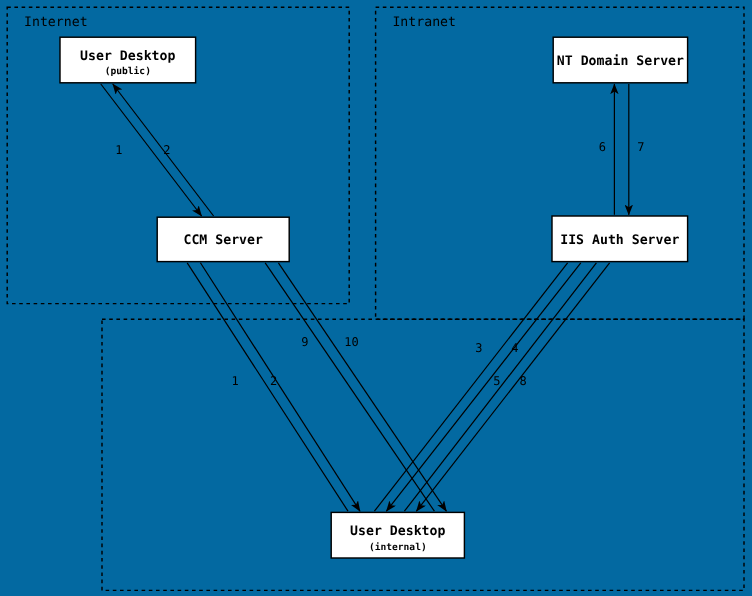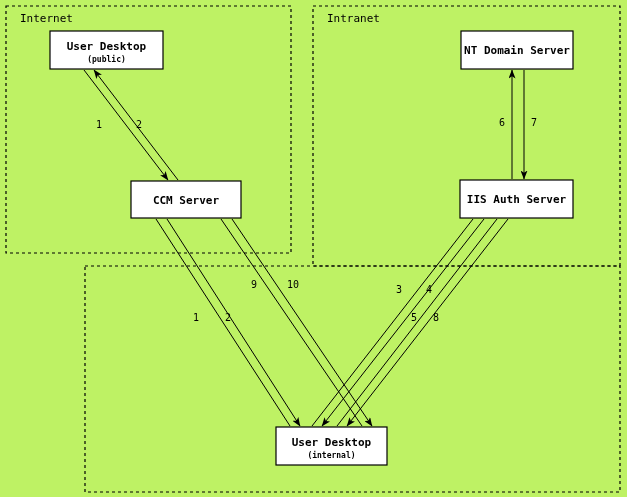--- a/index.html
+++ b/index.html
@@ -4,21 +4,21 @@
 <style>
   html, body {
     margin: 0;
     padding: 0;
     background: #ffffff;
   }
   #canvas {
     position: relative;
     width: 627px;
     height: 497px;
-    background: #bef264;
+    background: #0369a1;
     font-family: "DejaVu Sans Mono", "Liberation Mono", monospace;
     overflow: hidden;
   }
   svg#diagram {
     position: absolute;
     left: 0;
     top: 0;
     width: 627px;
     height: 497px;
   }

